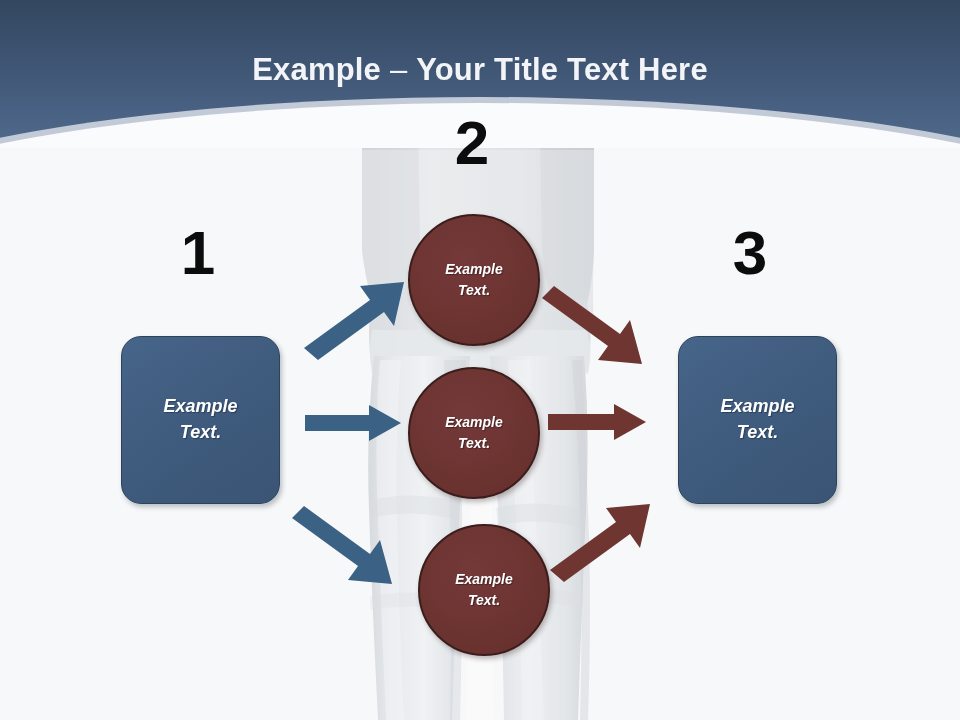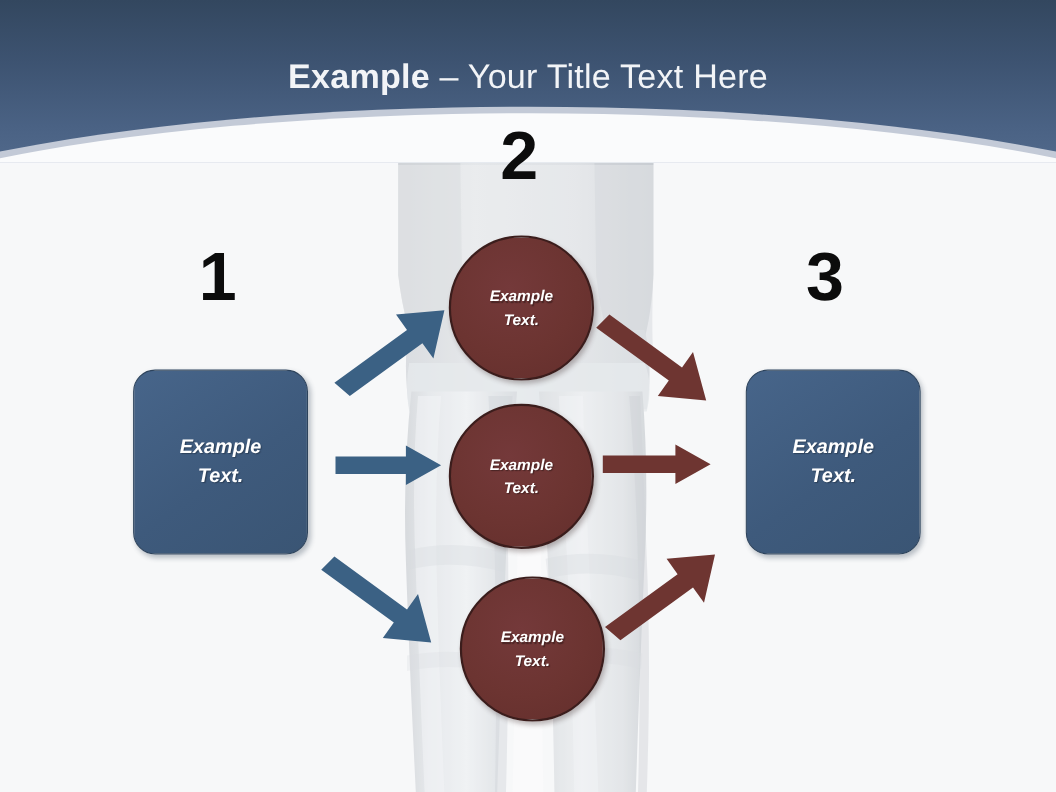--- a/index.html
+++ b/index.html
@@ -64,21 +64,21 @@
     width: 960px;
     text-align: center;
     font-size: 31px;
     color: #f2f4f7;
     letter-spacing: .2px;
     white-space: nowrap;
     z-index: 6;
   }
   .slide-title .t-strong { font-weight: bold; }
   .slide-title .t-dash   { font-weight: normal; }
-  .slide-title .t-rest   { font-weight: normal; }
+  .slide-title .t-rest   { font-weight: bold; }
 
   
   .step-num {
     position: absolute;
     font-size: 62px;
     font-weight: bold;
     color: #0c0c0c;
     line-height: 1;
     z-index: 7;
     text-align: center;

